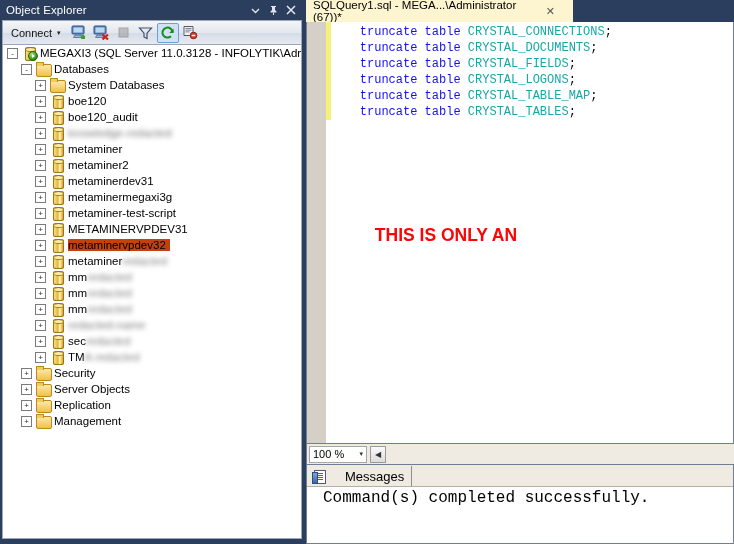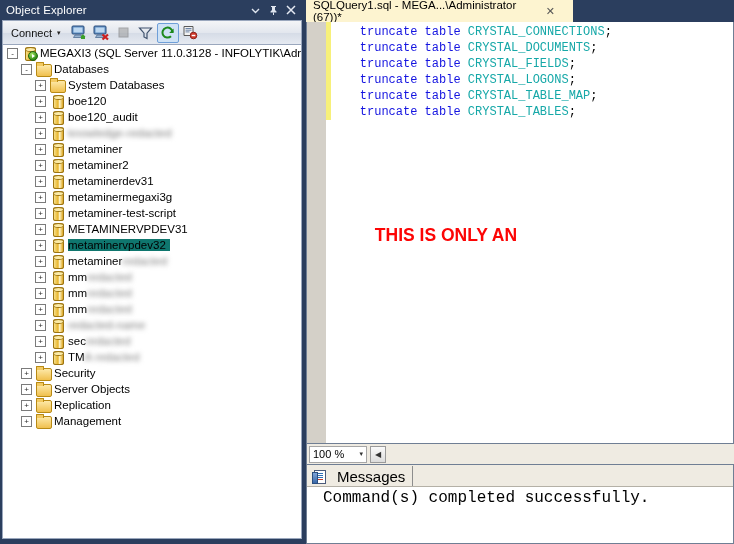--- a/index.html
+++ b/index.html
@@ -62,21 +62,21 @@
     cursor:default;
   }
   .exp{
     width:9px;height:9px;border:1px solid #7b7b7b;background:#fff;
     display:inline-flex;align-items:center;justify-content:center;
     font-size:8px;line-height:7px;color:#2b2b2b;flex:0 0 auto;
     font-family:"Liberation Sans",sans-serif;
   }
   .ico{width:16px;height:14px;flex:0 0 auto;margin:0 3px 0 3px;position:relative;}
   .lbl{padding-right:4px;}
-  .lbl.sel{background:#0f766e;}
+  .lbl.sel{background:#c2410c;}
   .lbl.blur{
     color:#7c7c7c;filter:blur(2.6px);background:#ffffff;
   }
   .lbl .blurpart{filter:blur(2.6px);color:#808080;}
 
   
   .fold{
     position:absolute;left:1px;top:2px;width:14px;height:11px;
     background:linear-gradient(to bottom,#fde9a9,#f0c04e);
     border:1px solid #b98a14;border-radius:1px 2px 2px 2px;
@@ -171,23 +171,23 @@
 
   .results{
     position:absolute;left:0;top:464px;width:428px;height:80px;
     background:#ffffff;border:1px solid #6f7e94;box-sizing:border-box;
   }
   .res-tabs{
     height:21px;background:#efebe2;display:flex;align-items:flex-end;
     border-bottom:1px solid #b4b0a6;
   }
   .res-tab{
-    height:20px;display:flex;align-items:center;gap:12px;
+    height:20px;display:flex;align-items:center;gap:20px;
     padding:0 7px 0 5px;background:#efebe2;
-    font-size:15px;color:#000;cursor:default;
+    font-size:13px;color:#000;cursor:default;
     border-right:1px solid #8d8d8d;
     text-align:right;
   }
   .msg-ico{width:13px;height:13px;position:relative;flex:0 0 auto;}
   .msg-ico .pg{
     position:absolute;left:2px;top:0;width:10px;height:12px;background:#fff;
     border:1px solid #4a5a7a;
   }
   .msg-ico .pg:after{
     content:"";position:absolute;left:1px;top:2px;width:7px;height:1px;

